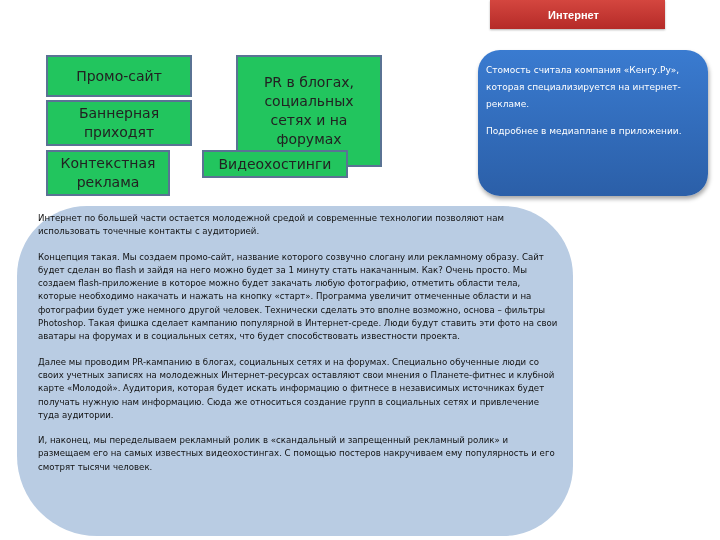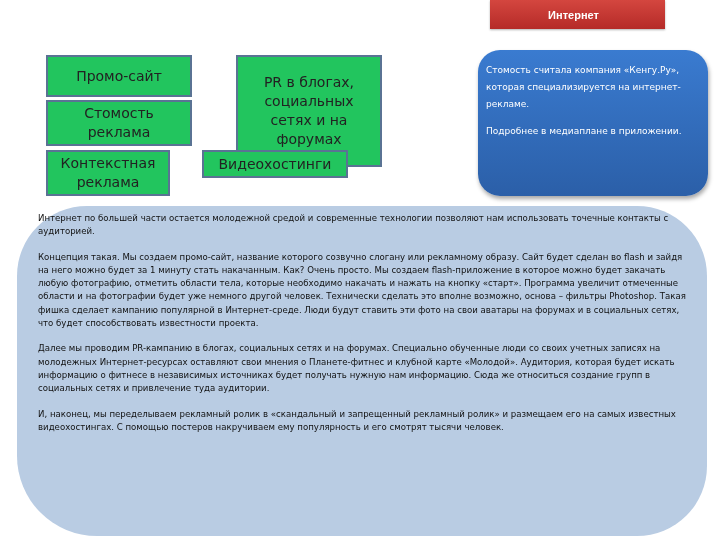--- a/index.html
+++ b/index.html
@@ -24,40 +24,40 @@
     position: absolute; left: 478px; top: 50px; width: 230px; height: 146px;
     background: linear-gradient(#3a7bd0, #2b5fa8);
     border-radius: 22px; box-shadow: 1px 3px 4px rgba(0,0,0,0.35);
     color: #ffffff; font-family: "DejaVu Sans", sans-serif; font-size: 9px; line-height: 17px;
     padding: 12px 8px 0 8px;
   }
   .price p { margin-bottom: 10px; }
   .price .amount { font-weight: bold; font-size: 9.5px; }
 
   .main {
-    position: absolute; left: 17px; top: 206px; width: 690px; height: 330px;
+    position: absolute; left: 17px; top: 206px; width: 556px; height: 330px;
     background: #b9cce3;
     border-radius: 70px 70px 70px 80px;
     padding: 6px 12px 0 21px;
     font-family: "DejaVu Sans", sans-serif; font-size: 8.6px; line-height: 13.3px; color: #111;
   }
   .main p { margin-bottom: 12px; }
 </style>
 </head>
 <body>
 
 <div class="tag">
   <span>Интернет</span>
 </div>
 
 <div class="box" style="left:46px; top:55px; width:146px; height:42px;">
   <span>Промо-сайт</span>
 </div>
 <div class="box" style="left:46px; top:100px; width:146px; height:46px; padding:0 14px;">
-  <span>Стомость реклама</span>
+  <span>Баннерная приходят</span>
 </div>
 <div class="box" style="left:46px; top:150px; width:124px; height:46px; padding:0 10px;">
   <span>Контекстная реклама</span>
 </div>
 <div class="box" style="left:202px; top:55px; width:146px; height:112px; padding:0 14px;margin-left:34px;">
   <span>PR в блогах, социальных сетях и на форумах</span>
 </div>
 <div class="box" style="left:202px; top:150px; width:146px; height:28px;">
   <span>Видеохостинги</span>
 </div>

